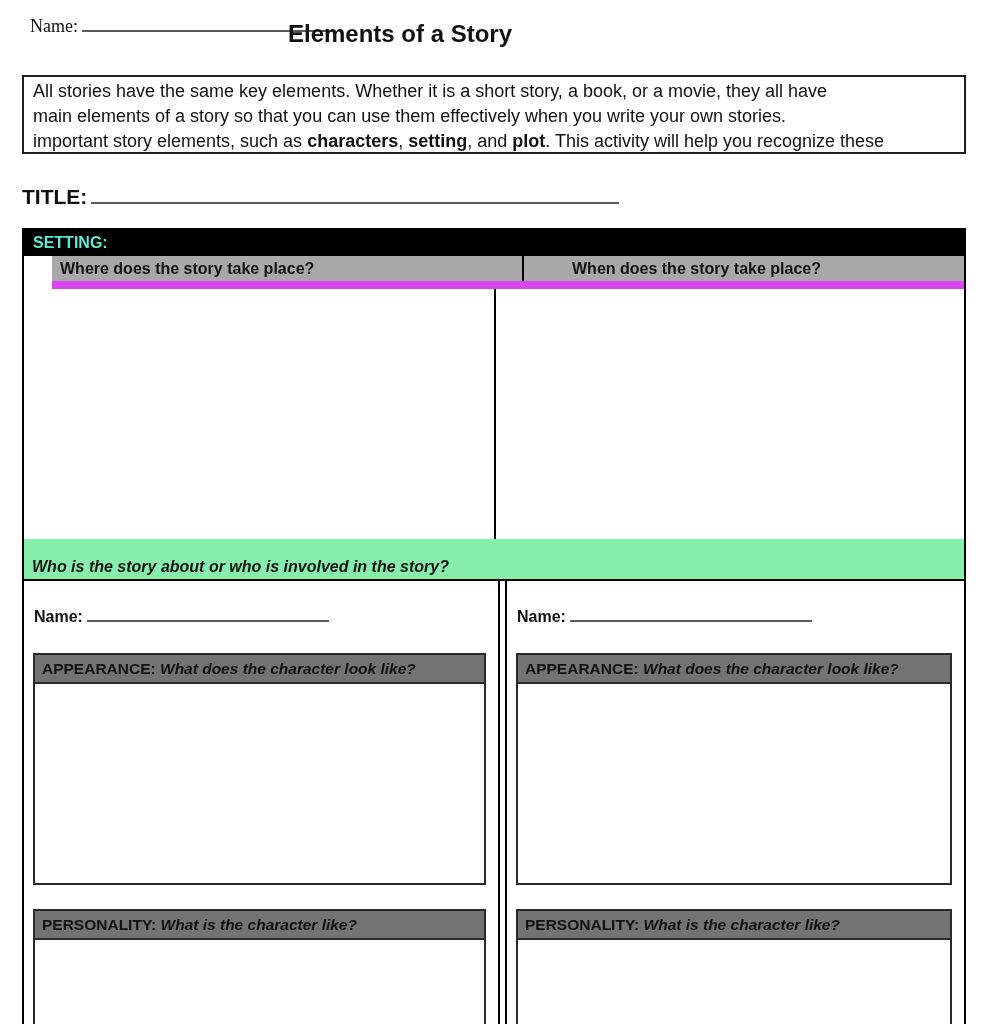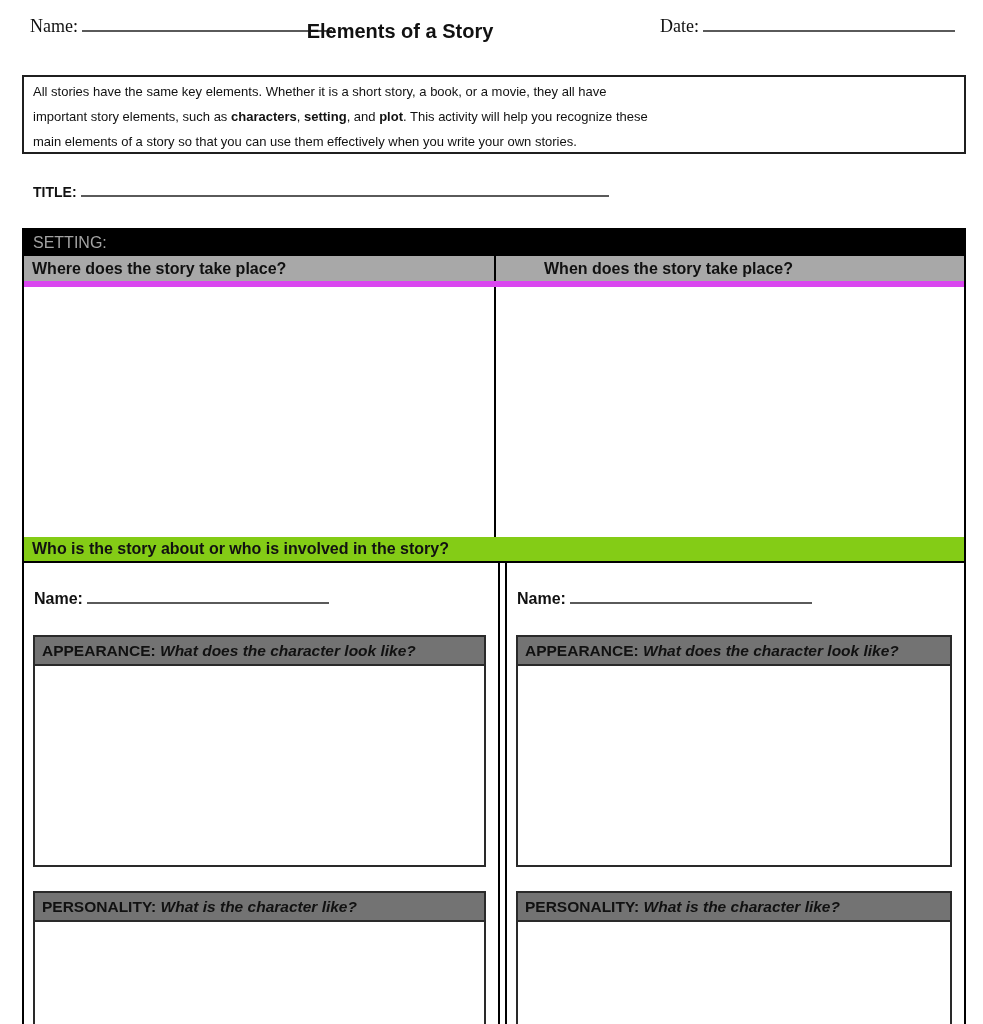--- a/index.html
+++ b/index.html
@@ -27,66 +27,66 @@
     border-bottom:2px solid #5a5a5a;
     height:1em;
     vertical-align:baseline;
     margin-left:4px;
   }
   .blank.name-b { width:250px; }
   .blank.date-b { width:252px; }
   .page-title {
     position:absolute; left:0; top:20px; width:800px;
     text-align:center;
-    font-size:20px; font-weight:700;
+    font-size:24px; font-weight:700;
   }
   
   .intro-box {
     position:absolute; left:22px; top:75px; width:944px; height:79px;
     border:2px solid #1f1f1f;
     padding:2px 9px;
-    font-size:13px;
+    font-size:18px;
   }
   .intro-line { white-space:nowrap; line-height:25px; }
   .intro-line b { font-weight:700; }
   
   .title-line {
-    position:absolute; left:33px; top:183px;
-    font-size:14px; font-weight:700;
+    position:absolute; left:22px; top:183px;
+    font-size:21px; font-weight:700;
   }
   .blank.title-b { width:528px; }
   
   .wtable {
     position:absolute; left:22px; top:228px; width:944px;
     border:2px solid #000000;
     font-size:16px;
   }
   .bar {
-    background:#000000; color:#a3a3a3;
-    font-weight:400; font-size:16px;
+    background:#000000; color:#5eead4;
+    font-weight:700; font-size:16px;
     padding:3px 0 3px 9px;
     line-height:20px;
   }
-  .qrow { display:flex; border-bottom:6px solid #d946ef; }
+  .qrow { display:flex; border-bottom:8px solid #d946ef;margin-left:28px; }
   .qcell {
     background:#a8a8a8;
     font-weight:700;
     padding:2px 0 2px 8px;
     line-height:21px;
   }
   .qcell.qleft { width:472px; border-right:2px solid #000; }
   .qcell.qright { flex:1;padding-left:48px; }
   .erow { display:flex; height:250px; }
   .ecell-left { width:472px; border-right:2px solid #000; background:#fff; }
   .ecell-right { flex:1; background:#fff; }
   .irow {
-    background:#84cc16;
+    background:#86efac;
     border-bottom:2px solid #000;
-    font-weight:700; 
-    padding:1px 0 2px 8px;
+    font-weight:700; font-style:italic;
+    padding:17px 0 2px 8px;
     line-height:21px;
   }
   .crow { display:flex; height:484px; }
   .ccell-left  { width:476px; border-right:2px solid #000; background:#fff; }
   .cgap { width:5px; background:#fff; }
   .ccell-right { flex:1; border-left:2px solid #000; background:#fff; }
   .char-name {
     margin:25px 0 0 10px;
     font-weight:700; font-size:16px;
   }
@@ -110,28 +110,25 @@
 </style>
 </head>
 <body>
 
 <div class="page">
 
   <div class="top-name">
     <span>Name:</span><span class="blank name-b"></span>
   </div>
   <div class="page-title">Elements of a Story</div>
-  <div class="top-date">
-    <span>Date:</span><span class="blank date-b"></span>
-  </div>
 
   <div class="intro-box">
     <div class="intro-line">All stories have the same key elements.  Whether it is a short story, a book, or a movie, they all have</div>
+    <div class="intro-line">main elements of a story so that you can use them effectively when you write your own stories.</div>
     <div class="intro-line"><span>important story elements, such as </span><b>characters</b><span>, </span><b>setting</b><span>, and </span><b>plot</b><span>.  This activity will help you recognize these</span></div>
-    <div class="intro-line">main elements of a story so that you can use them effectively when you write your own stories.</div>
   </div>
 
   <div class="title-line">
     <span>TITLE:</span><span class="blank title-b"></span>
   </div>
 
   <div class="wtable">
 
     <div class="bar">SETTING:</div>
 

